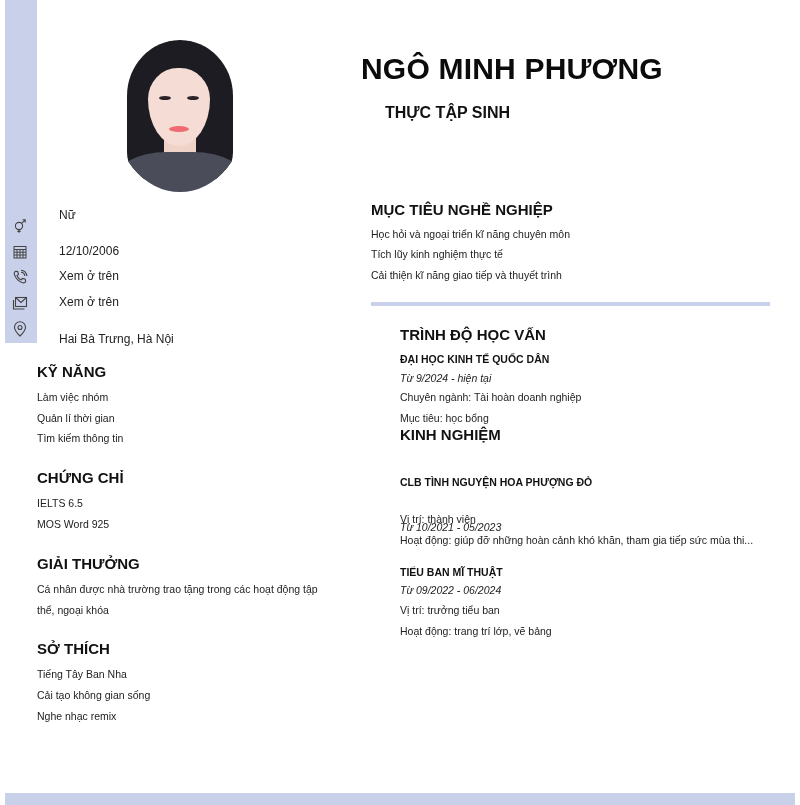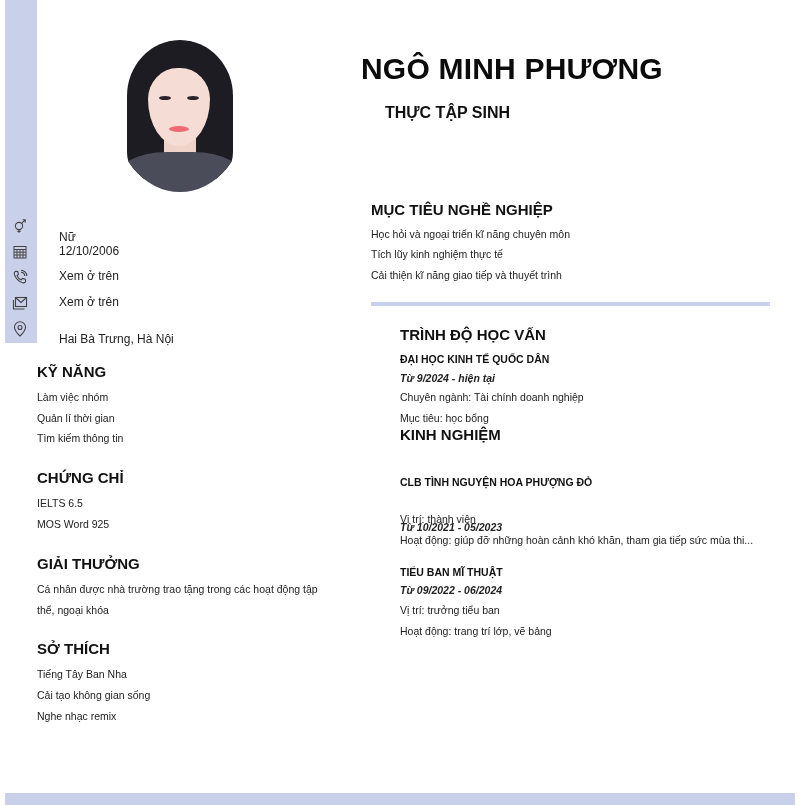--- a/index.html
+++ b/index.html
@@ -20,21 +20,21 @@
   .name { position: absolute; left: 361px; top: 52px; font-size: 30px; font-weight: bold; letter-spacing: 0.2px; color: #0b0b0b; white-space: nowrap; }
   .job-title { position: absolute; left: 361px; top: 104px; font-size: 16px; font-weight: bold; color: #111; white-space: nowrap; margin-left: 24px; }
 
   .contact-icon { position: absolute; left: 12px; width: 16px; height: 16px; color: #444; }
   .contact-icon svg { width: 16px; height: 16px; display: block; }
   .contact-text { position: absolute; left: 59px; font-size: 12px; color: #222; white-space: nowrap; }
 
   .sec-title { position: absolute; font-size: 15px; font-weight: bold; color: #111; white-space: nowrap; }
   .line { position: absolute; font-size: 10.5px; color: #222; white-space: nowrap; }
   .sub-title { position: absolute; font-size: 10.5px; font-weight: bold; color: #111; white-space: nowrap; }
-  .italic { font-style: italic; font-weight: bold; }
+  .italic { font-style: italic; }
 
   .divider { position: absolute; left: 371px; top: 302px; width: 399px; height: 4px; background: #c9d0ea; }
   .watermark { position: absolute; left: 676px; top: 783px; font-family: "Liberation Mono", "DejaVu Sans Mono", monospace; font-size: 10.5px; color: #555; white-space: nowrap; margin-top: 36px; }
 </style>
 </head>
 <body>
 
 <div class="side-strip"></div>
 <div class="bottom-bar"></div>
 
@@ -50,21 +50,21 @@
 
 <div class="name">NGÔ MINH PHƯƠNG</div>
 <div class="job-title">THỰC TẬP SINH</div>
 
 <div class="contact-icon" style="top:218px">
   <svg viewBox="0 0 16 16" fill="none" stroke="#444" stroke-width="1.1">
       <circle cx="7" cy="8" r="3.6"></circle>
       <path d="M7 11.6v3.2M5.4 13.4h3.2M9.6 5.4l3.6-3.6M10.6 1.8h2.6v2.6"></path>
     </svg>
 </div>
-<div class="contact-text" style="top:230px">Nữ</div>
+<div class="contact-text" style="top:208px">Nữ</div>
 
 <div class="contact-icon" style="top:244px">
   <svg viewBox="0 0 16 16" fill="none" stroke="#444" stroke-width="1">
       <rect x="2" y="2.5" width="12" height="11.5"></rect>
       <path d="M2 5.5h12M2 8.2h12M2 11h12M5 5.5v8.5M8 5.5v8.5M11 5.5v8.5"></path>
     </svg>
 </div>
 <div class="contact-text" style="top:244px">12/10/2006</div>
 
 <div class="contact-icon" style="top:269px">
@@ -113,21 +113,21 @@
 <div class="sec-title" style="left:371px; top:201px">MỤC TIÊU NGHỀ NGHIỆP</div>
 <div class="line" style="left:371px; top:228px">Học hỏi và ngoại triển kĩ năng chuyên môn</div>
 <div class="line" style="left:371px; top:248px">Tích lũy kinh nghiệm thực tế</div>
 <div class="line" style="left:371px; top:269px">Cải thiện kĩ năng giao tiếp và thuyết trình</div>
 
 <div class="divider"></div>
 
 <div class="sec-title" style="left:400px; top:326px">TRÌNH ĐỘ HỌC VẤN</div>
 <div class="sub-title" style="left:400px; top:353px">ĐẠI HỌC KINH TẾ QUỐC DÂN</div>
 <div class="line italic" style="left:400px; top:372px">Từ 9/2024 - hiện tại</div>
-<div class="line" style="left:400px; top:391px">Chuyên ngành: Tài chính doanh nghiệp</div>
+<div class="line" style="left:400px; top:391px">Chuyên ngành: Tài hoàn doanh nghiệp</div>
 <div class="line" style="left:400px; top:412px">Mục tiêu: học bổng</div>
 
 <div class="sec-title" style="left:400px; top:426px">KINH NGHIỆM</div>
 
 <div class="sub-title" style="left:400px; top:476px">CLB TÌNH NGUYỆN HOA PHƯỢNG ĐỎ</div>
 <div class="line italic" style="left:400px; top:521px">Từ 10/2021 - 05/2023</div>
 <div class="line" style="left:400px; top:513px">Vị trí: thành viên</div>
 <div class="line" style="left:400px; top:534px">Hoạt động: giúp đỡ những hoàn cảnh khó khăn, tham gia tiếp sức mùa thi...</div>
 
 <div class="sub-title" style="left:400px; top:566px">TIỂU BAN MĨ THUẬT</div>

